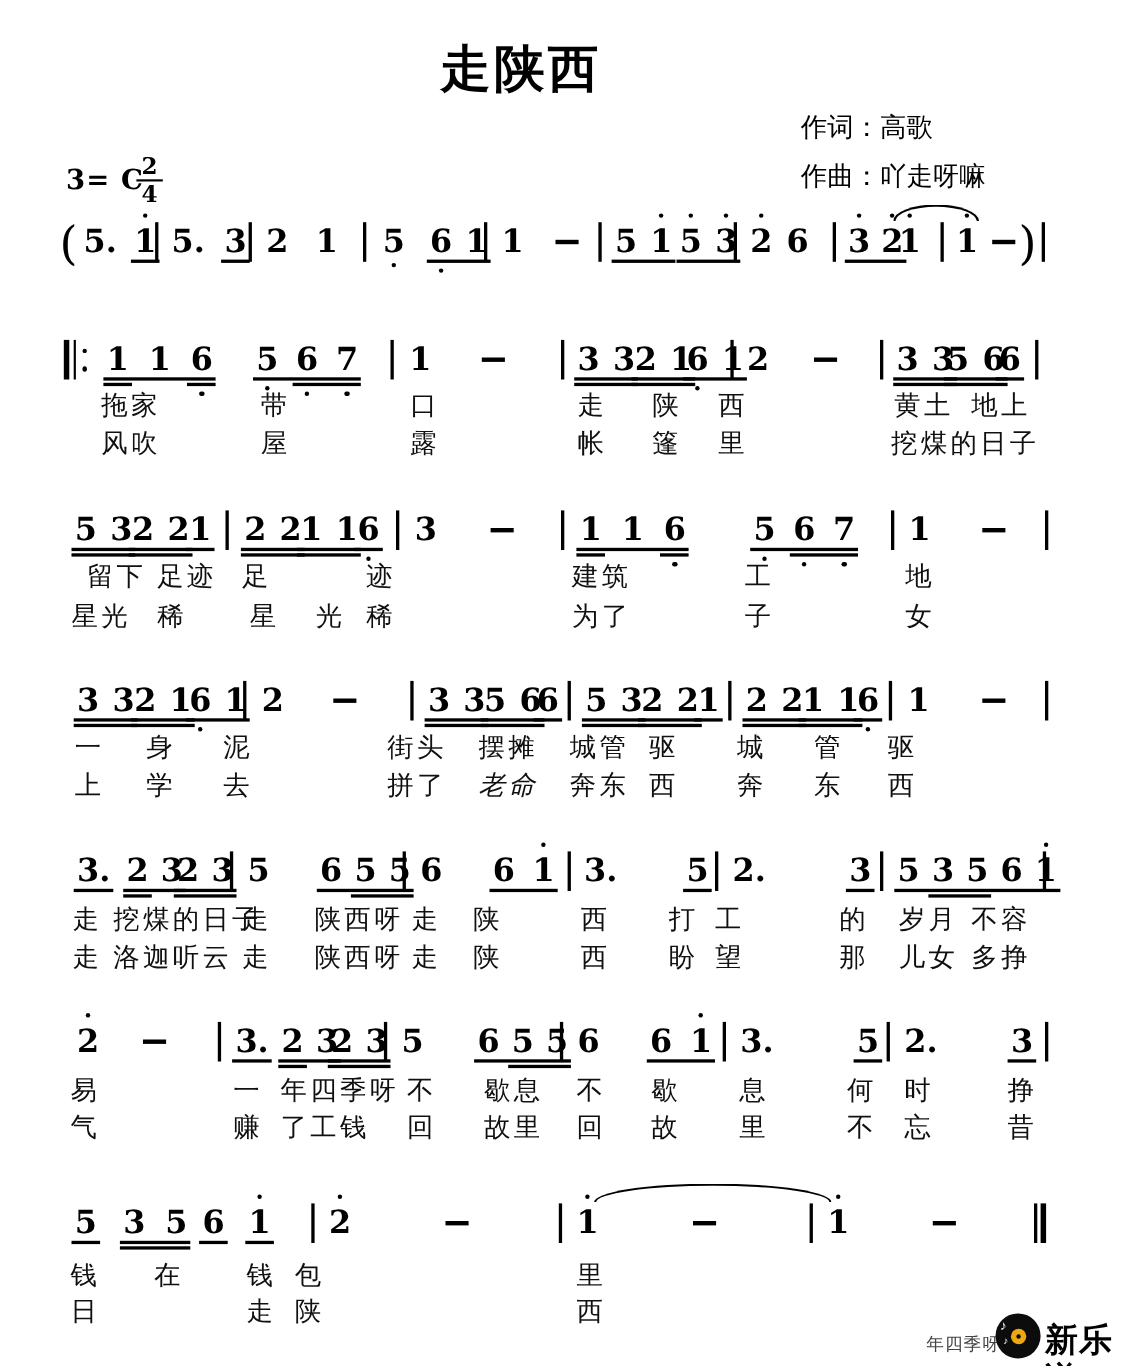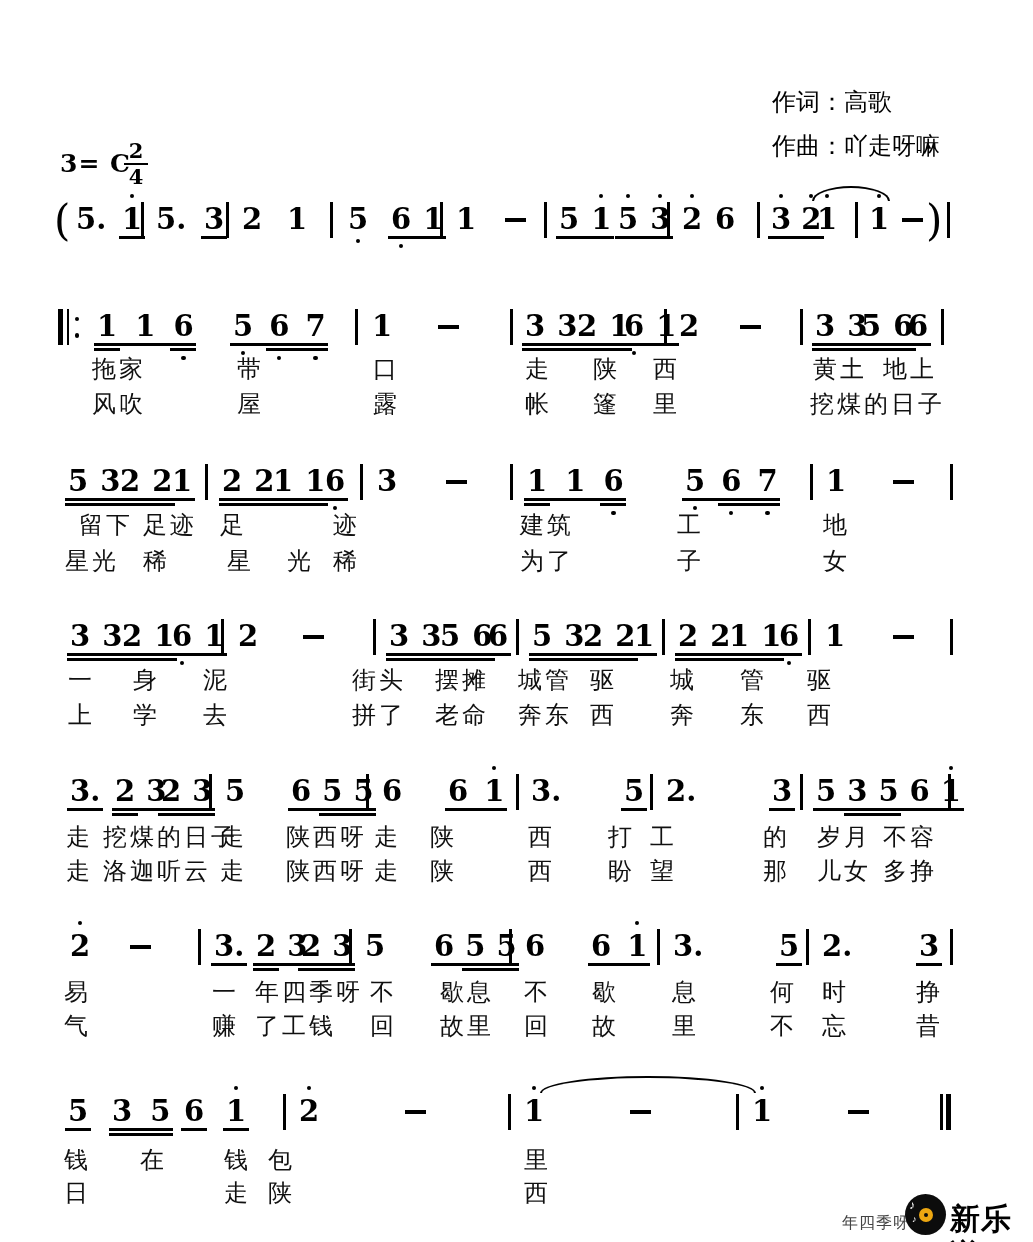--- a/index.html
+++ b/index.html
@@ -2,21 +2,21 @@
 <html><head>
 <meta charset="utf-8">
 <style>
   html,body{margin:0;padding:0;background:#ffffff;}
   body{width:1033px;height:1242px;position:relative;overflow:hidden;
        font-family:"Liberation Serif","DejaVu Serif",serif;color:#000;}
   #sheet{position:absolute;inset:0;background:#ffffff;}
 
   .title{position:absolute;left:400px;top:36px;
          font:700 46px/54px "Liberation Serif","DejaVu Serif",serif;letter-spacing:3px;}
-  .credit{position:absolute;left:772px;font:400 24px/28px "Liberation Serif","DejaVu Serif",serif;}
+  .credit{position:absolute;left:728px;font:400 24px/28px "Liberation Serif","DejaVu Serif",serif;margin-top:15px;}
   .credit.lyricist{top:88px;}
   .credit.composer{top:132px;}
   .keysig{position:absolute;left:60px;top:150px;font:700 25px/28px "DejaVu Serif",serif;letter-spacing:1px;}
   .timesig{position:absolute;left:124px;top:140px;width:24px;text-align:center;
            font:700 21px/22px "DejaVu Serif",serif;}
   .ts-line{height:2.4px;background:#000;margin:1px 0;}
 
   
   .grp{position:absolute;height:34px;white-space:nowrap;}
   .note{display:inline-block;position:relative;font:700 29px/33px "DejaVu Serif",serif;padding:0 2px;}
@@ -42,20 +42,21 @@
   .disc-center{position:absolute;left:50%;top:50%;width:14px;height:14px;margin:-7px 0 0 -7px;border-radius:50%;background:#eda711;}
   .disc-center:after{content:"";position:absolute;inset:5px;background:#0c0c0c;border-radius:50%;}
   .dn1{position:absolute;left:4px;top:5px;color:#fff;font-size:12px;line-height:12px;}
   .dn2{position:absolute;left:7px;top:21px;color:#fff;font-size:9px;line-height:9px;}
   .brand{position:absolute;left:950px;top:1201px;font:700 30px/36px "Liberation Serif","DejaVu Serif",serif;color:#000;letter-spacing:1px;}
 </style>
 </head>
 <body>
 
 <div id="sheet">
+  <div class="title">走陕西</div>
   <div class="credit lyricist">作词：高歌</div>
   <div class="credit composer">作曲：吖走呀嘛</div>
   <div class="keysig">3= C</div>
   <div class="timesig">
     <div class="ts-num">2</div>
     <div class="ts-line"></div>
     <div class="ts-den">4</div>
   </div>
 
   <div id="score">
@@ -255,21 +256,21 @@
       <div class="lyric" style="left: 435px; top: 665px;">摆摊</div>
       <div class="lyric" style="left: 518px; top: 665px;">城管</div>
       <div class="lyric" style="left: 590px; top: 665px;">驱</div>
       <div class="lyric" style="left: 670px; top: 665px;">城</div>
       <div class="lyric" style="left: 740px; top: 665px;">管</div>
       <div class="lyric" style="left: 807px; top: 665px;">驱</div>
       <div class="lyric" style="left: 68px; top: 700px;">上</div>
       <div class="lyric" style="left: 133px; top: 700px;">学</div>
       <div class="lyric" style="left: 203px; top: 700px;">去</div>
       <div class="lyric" style="left: 352px; top: 700px;">拼了</div>
-      <div class="lyric" style="left: 435px; top: 700px;">老命</div>
+      <div class="lyric" style="left: 435px; top: 700px; font-style: italic;">老命</div>
       <div class="lyric" style="left: 518px; top: 700px;">奔东</div>
       <div class="lyric" style="left: 590px; top: 700px;">西</div>
       <div class="lyric" style="left: 670px; top: 700px;">奔</div>
       <div class="lyric" style="left: 740px; top: 700px;">东</div>
       <div class="lyric" style="left: 807px; top: 700px;">西</div>
       <div class="grp" style="left: 68px; top: 775px;"><span class="note">3.</span><div class="beam" style="left: -1px; width: 36px; top: 33px;"></div></div>
       <div class="grp" style="left: 113px; top: 775px;"><span class="note" style="margin-right: 7px;">2</span><span class="note">3</span><div class="beam" style="left: -1px; width: 57px; top: 33px;"></div><div class="beam" style="left: -1px; width: 26px; top: 38px;"></div></div>
       <div class="grp" style="left: 159px; top: 775px;"><span class="note" style="margin-right: 7px;">2</span><span class="note">3</span><div class="beam" style="left: -1px; width: 57px; top: 33px;"></div><div class="beam" style="left: -1px; width: 57px; top: 38px;"></div></div>
       <div class="grp barbox" style="left: 209px; top: 775px;">
         <div class="bl thin"></div>

